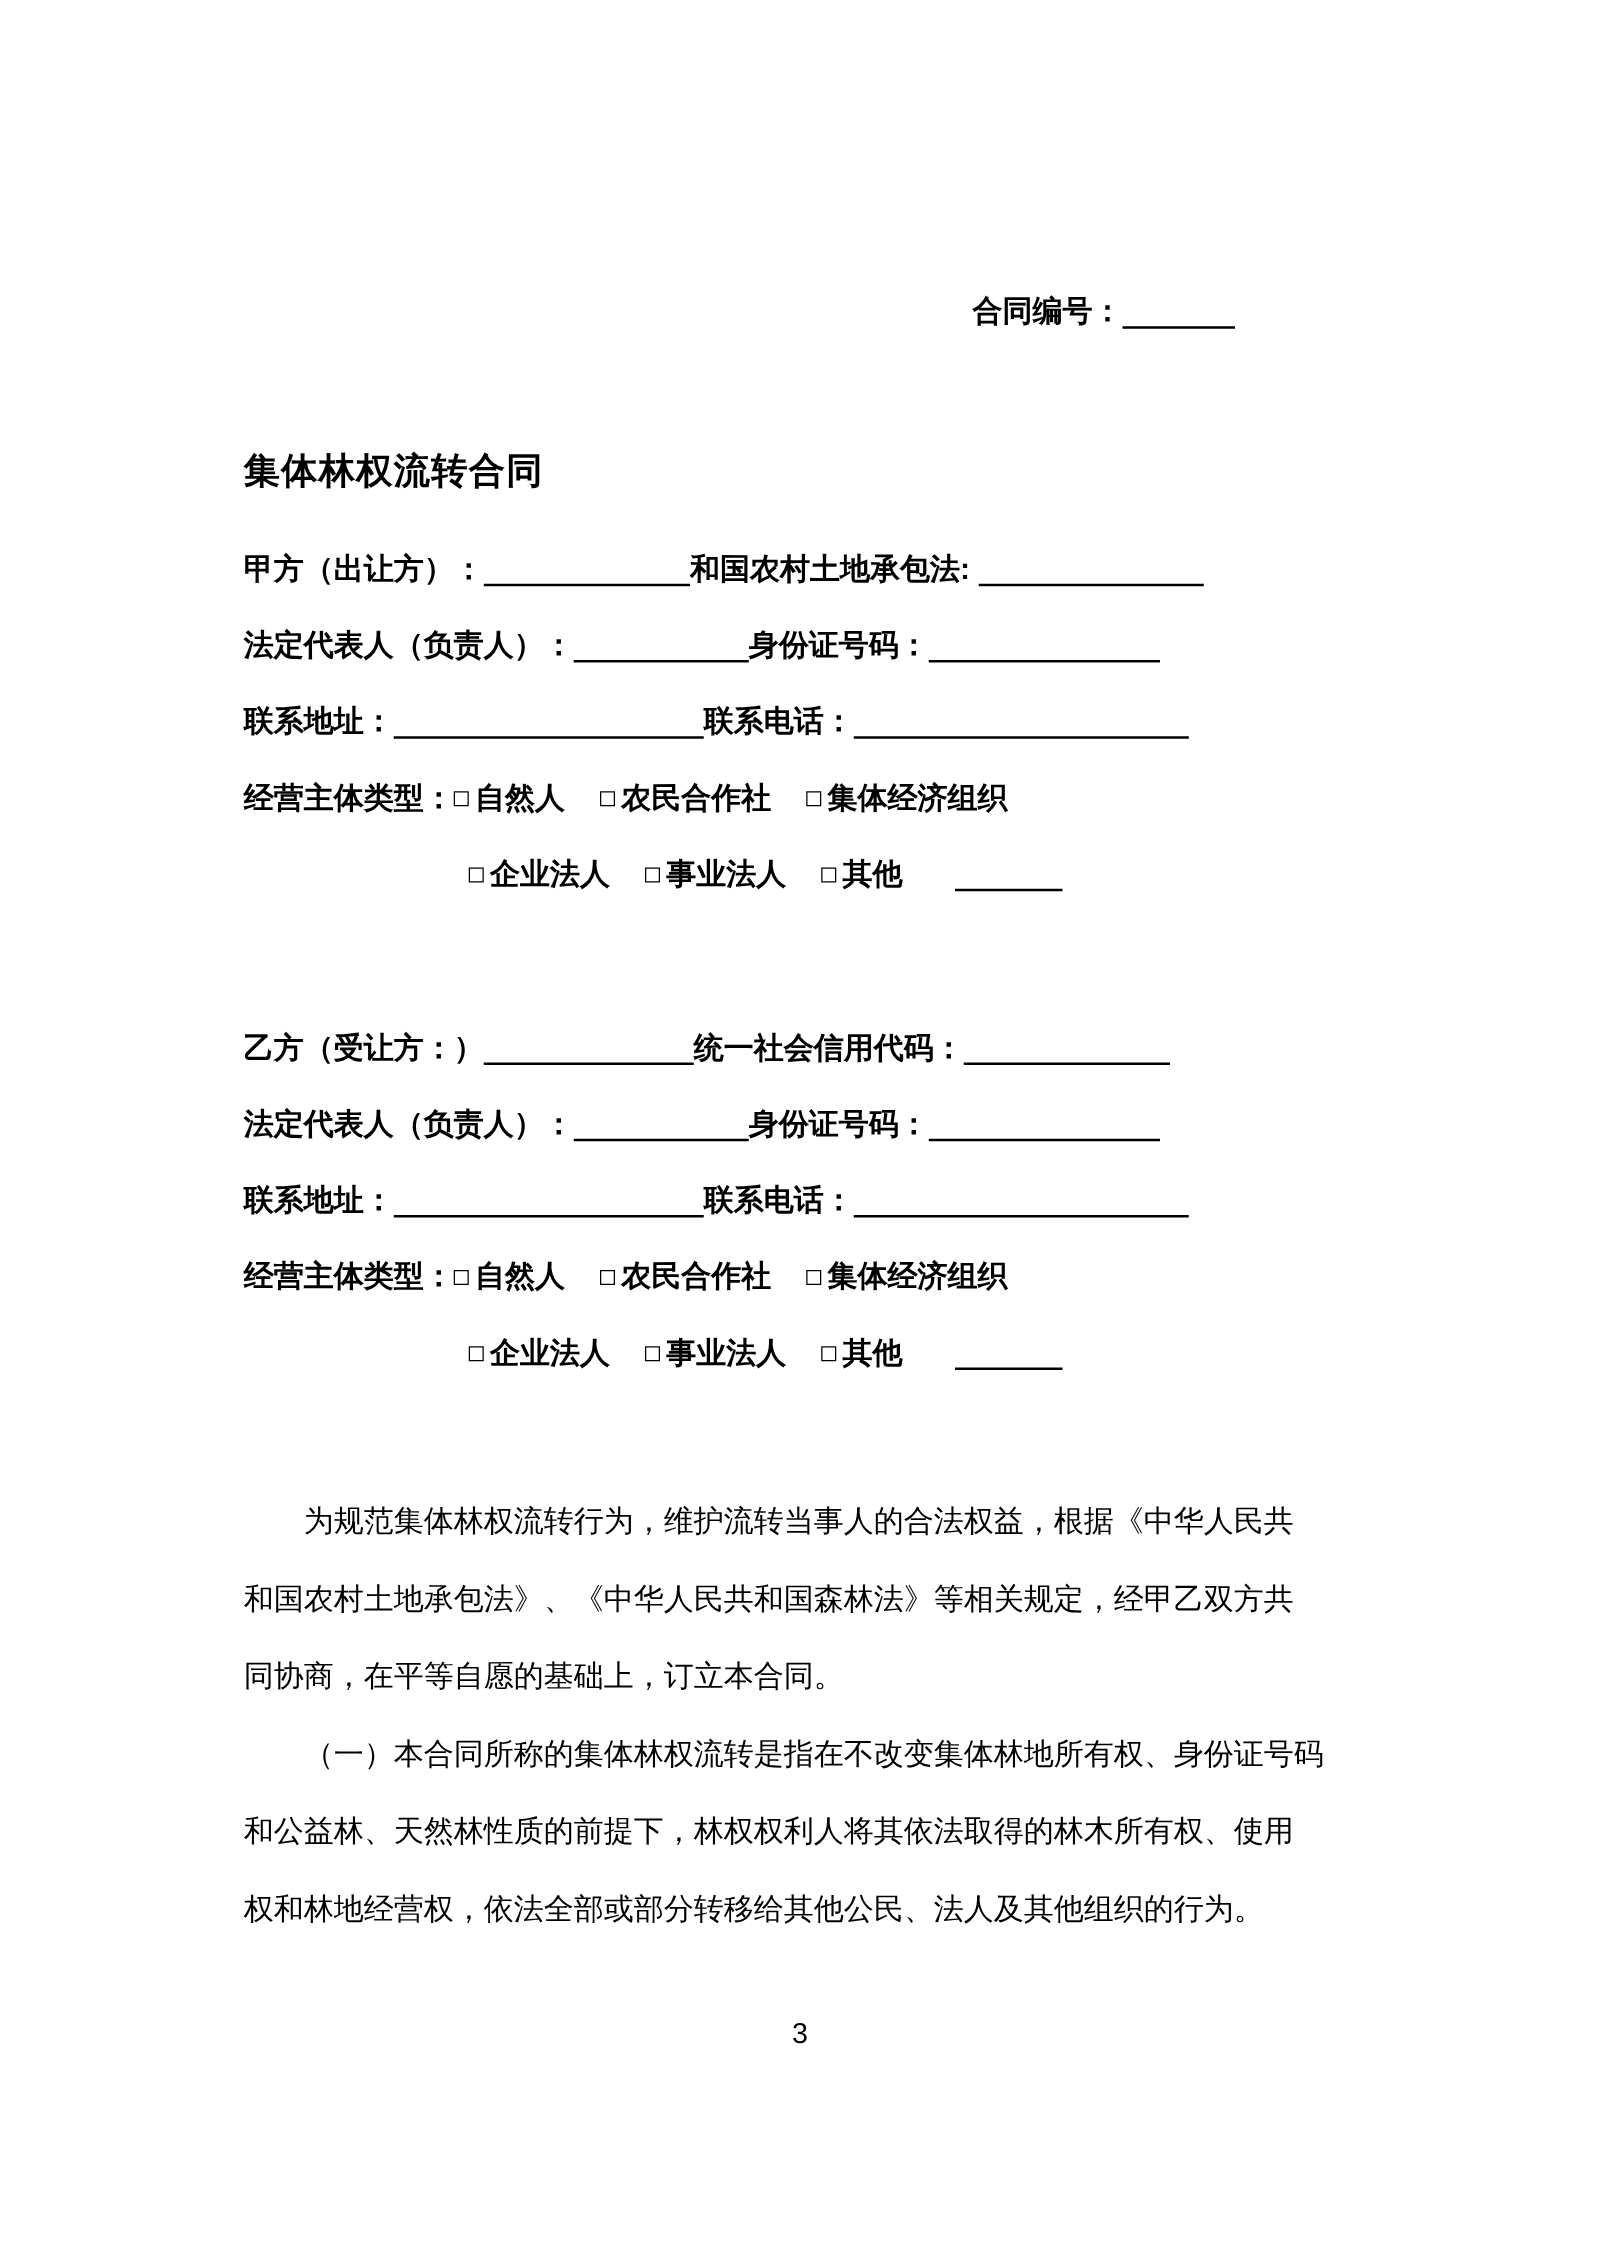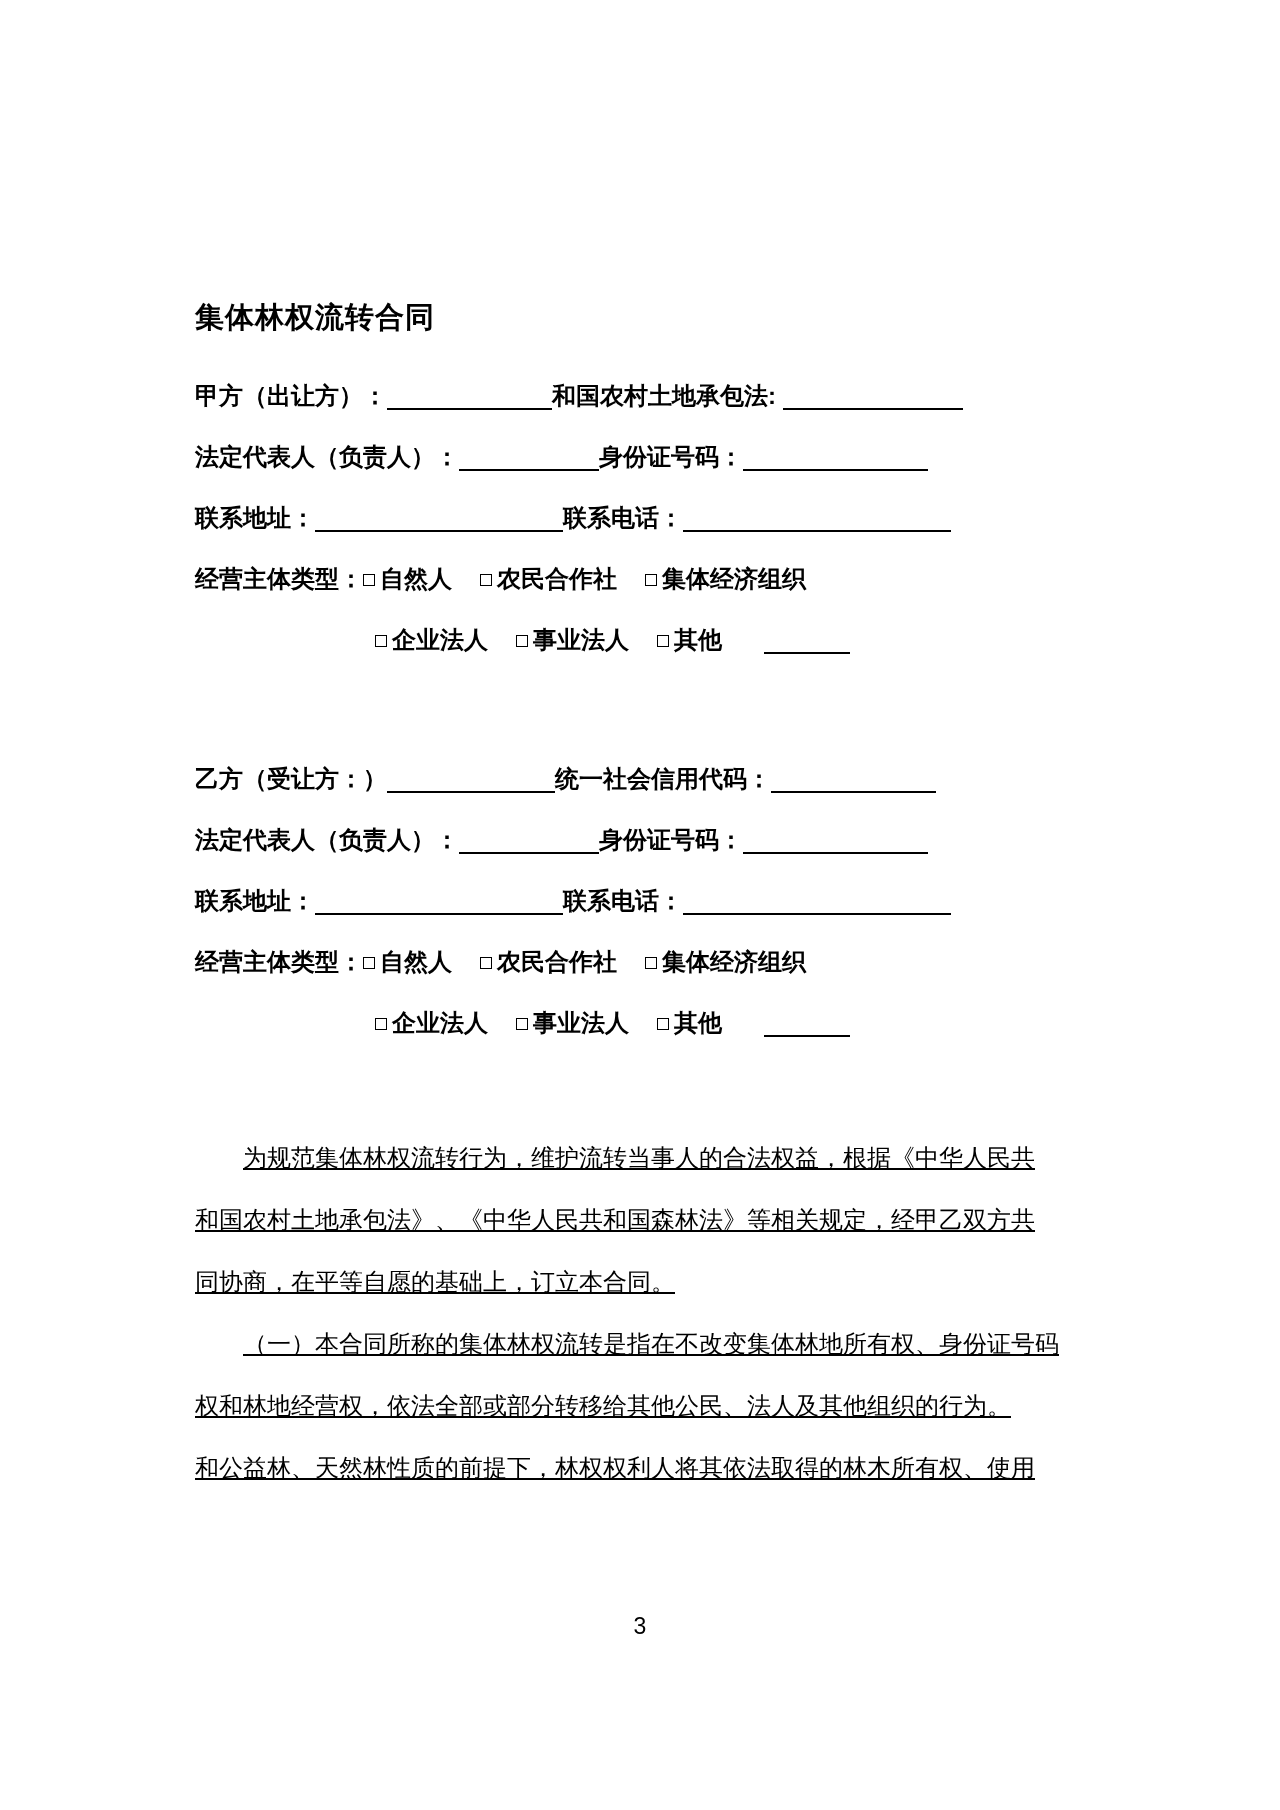--- a/index.html
+++ b/index.html
@@ -59,41 +59,44 @@
     width: 12px;
     height: 12px;
     border: 1.5px solid #000;
     margin-right: 5px;
     vertical-align: 1px;
     box-sizing: border-box;
   }
   .options-row2 { padding-left: 180px; }
 
   
-  .body-text { margin-top: 74px; font-weight: 400; text-decoration: underline; }
+  .body-text { margin-top: 74px; font-weight: 400; }
   .bline { line-height: 62px; white-space: nowrap; }
   .indent { text-indent: 2em; }
 
   
   .page-num {
     position: absolute;
     left: 0;
     top: 1612px;
     width: 100%;
     text-align: center;
     font-size: 23px;
     line-height: 28px;
     font-weight: 400;
   }
 </style>
 </head>
 <body>
 
 <div class="page">
 
+  <div class="line contract-no">
+    <span>合同编号：</span><span class="blank w90"></span>
+  </div>
 
   <div class="title">集体林权流转合同</div>
 
   <div class="form-section party-a">
     <div class="line">
       <span>甲方（出让方）：</span><span class="blank w165"></span><span>和国农村土地承包法:</span> <span class="blank w180"></span>
     </div>
     <div class="line">
       <span>法定代表人（负责人）：</span><span class="blank w140"></span><span>身份证号码：</span><span class="blank w185"></span>
     </div>
@@ -124,19 +127,19 @@
     <div class="line options-row2">
       <span class="opt"><span class="cb"></span><span>企业法人</span></span><span class="opt"><span class="cb"></span><span>事业法人</span></span><span class="opt"><span class="cb"></span><span>其他</span></span><span class="blank w86"></span>
     </div>
   </div>
 
   <div class="body-text">
     <div class="bline indent">为规范集体林权流转行为，维护流转当事人的合法权益，根据《中华人民共</div>
     <div class="bline">和国农村土地承包法》、《中华人民共和国森林法》等相关规定，经甲乙双方共</div>
     <div class="bline">同协商，在平等自愿的基础上，订立本合同。</div>
     <div class="bline indent">（一）本合同所称的集体林权流转是指在不改变集体林地所有权、身份证号码</div>
+    <div class="bline">和公益林、天然林性质的前提下，林权权利人将其依法取得的林木所有权、使用</div>
     <div class="bline">权和林地经营权，依法全部或部分转移给其他公民、法人及其他组织的行为。</div>
-    <div class="bline">和公益林、天然林性质的前提下，林权权利人将其依法取得的林木所有权、使用</div>
   </div>
 
   <div class="page-num">3</div>
 
 </div>
 
 </body></html>

